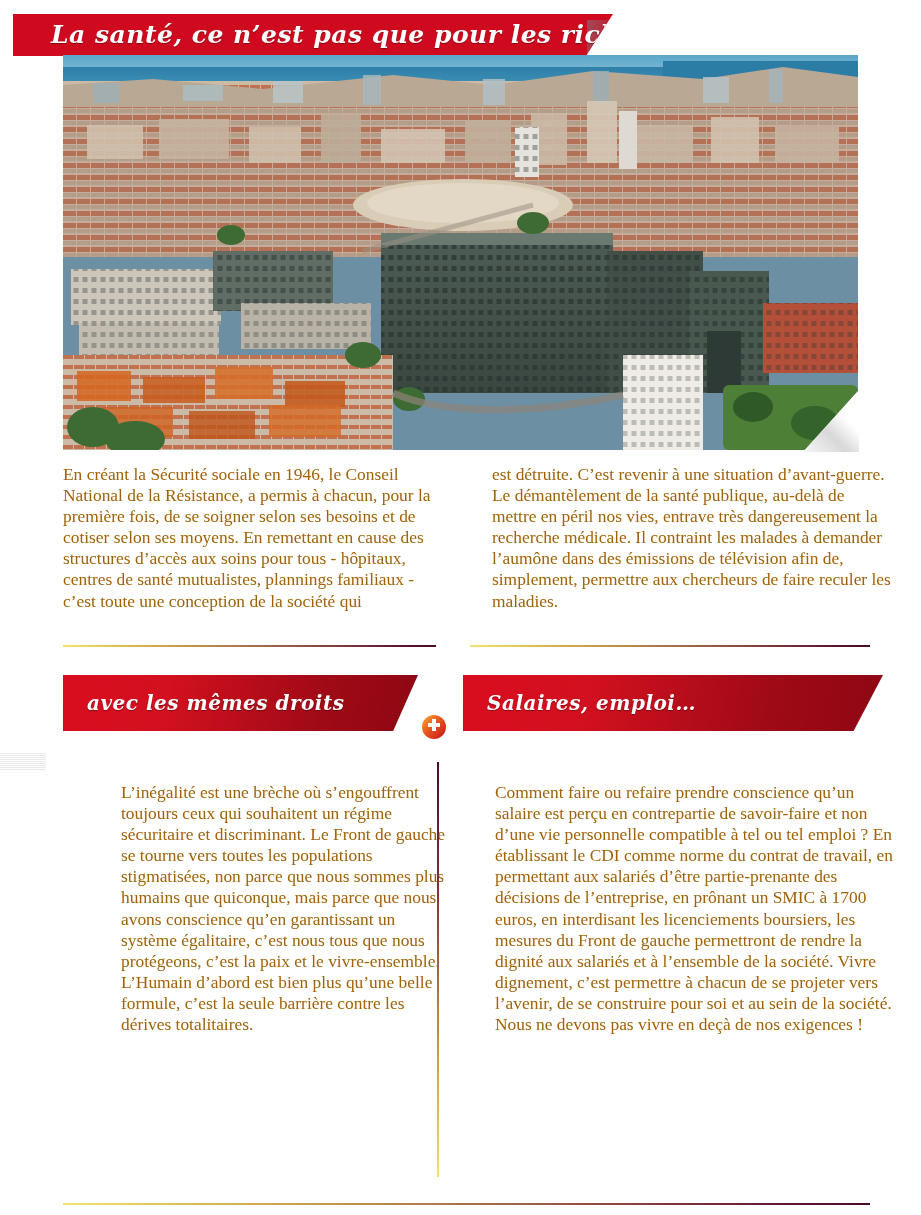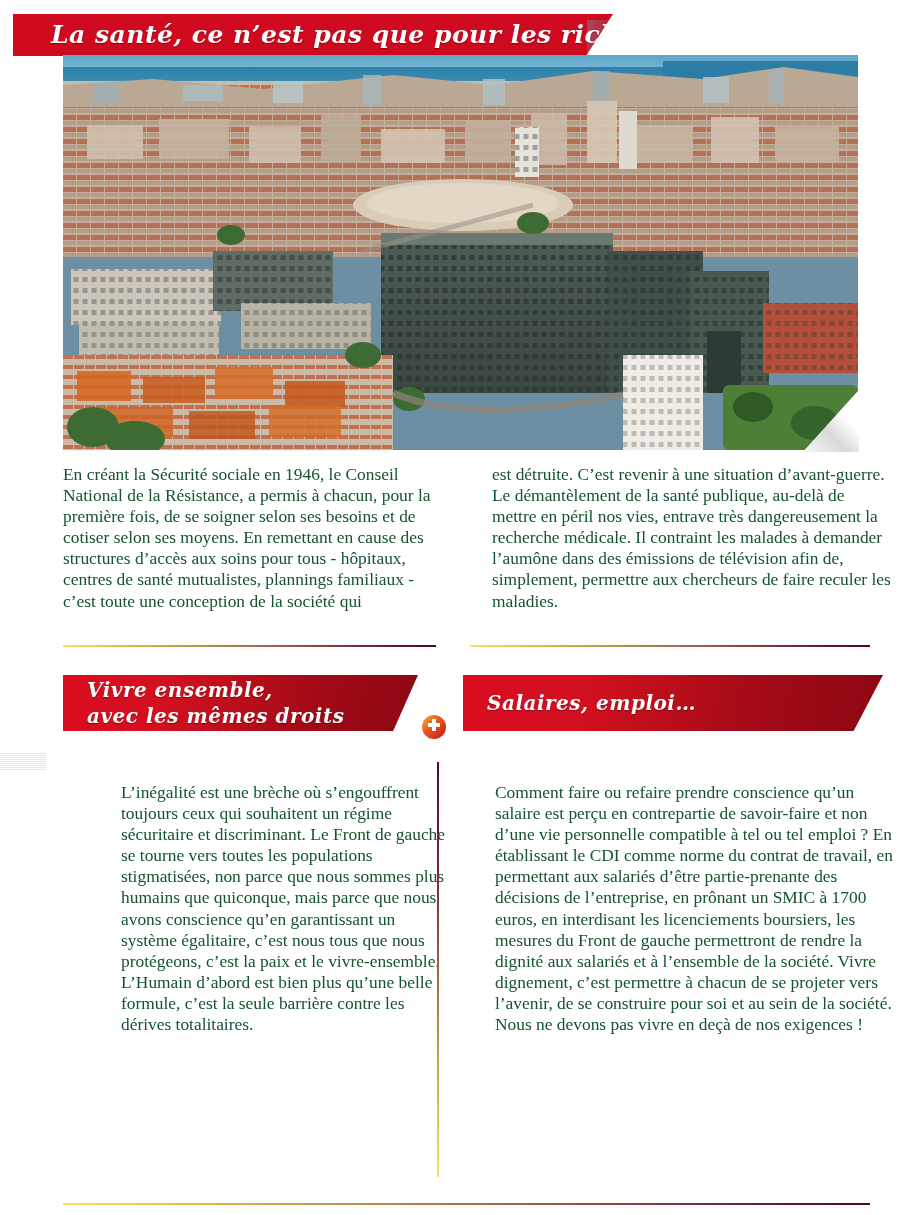--- a/index.html
+++ b/index.html
@@ -97,21 +97,21 @@
     height: 62px;
     background: linear-gradient(225deg, #ffffff 35%, #d8d8d8 62%, #f7f7f7 100%);
     clip-path: polygon(0 100%, 100% 0, 100% 100%);
   }
 
   
   .col {
     position: absolute;
     font-size: 17.4px;
     line-height: 21.1px;
-    color: #14532d;
+    color: #a16207;
   }
   .col p { margin: 0; }
 
   #col-top-left  { left: 63px;  top: 464px; width: 375px; }
   #col-top-right { left: 492px; top: 464px; width: 400px; }
   #col-bot-left  { left: 73px;  top: 782px; width: 330px; margin-left: 48px; }
   #col-bot-right { left: 495px; top: 782px; width: 400px; }
 
   
   .rule-h {
@@ -297,21 +297,20 @@
   <p>En créant la Sécurité sociale en 1946, le Conseil National de la Résistance, a permis à chacun, pour la première fois, de se soigner selon ses besoins et de cotiser selon ses moyens. En remettant en cause des structures d’accès aux soins pour tous - hôpitaux, centres de santé mutualistes, plannings familiaux - c’est toute une conception de la société qui</p>
 </div>
 <div class="col" id="col-top-right">
   <p>est détruite. C’est revenir à une situation d’avant-guerre. Le démantèlement de la santé publique, au-delà de mettre en péril nos vies, entrave très dangereusement la recherche médicale. Il contraint les malades à demander l’aumône dans des émissions de télévision afin de, simplement, permettre aux chercheurs de faire reculer les maladies.</p>
 </div>
 
 <div class="rule-h" id="rule-top-left"></div>
 <div class="rule-h" id="rule-top-right"></div>
 
 <div class="banner sub-banner" id="banner-vivre">
-  <span class="banner-line">Vivre ensemble,</span>
   <span class="banner-line">avec les mêmes droits</span>
 </div>
 
 <div id="health-badge">
   <svg viewBox="0 0 30 30" width="30" height="30">
     <defs>
       <linearGradient id="badgeG" x1="0" y1="0" x2="1" y2="1">
         <stop offset="0%" stop-color="#f6b133"></stop>
         <stop offset="45%" stop-color="#e8571f"></stop>
         <stop offset="100%" stop-color="#c41019"></stop>

